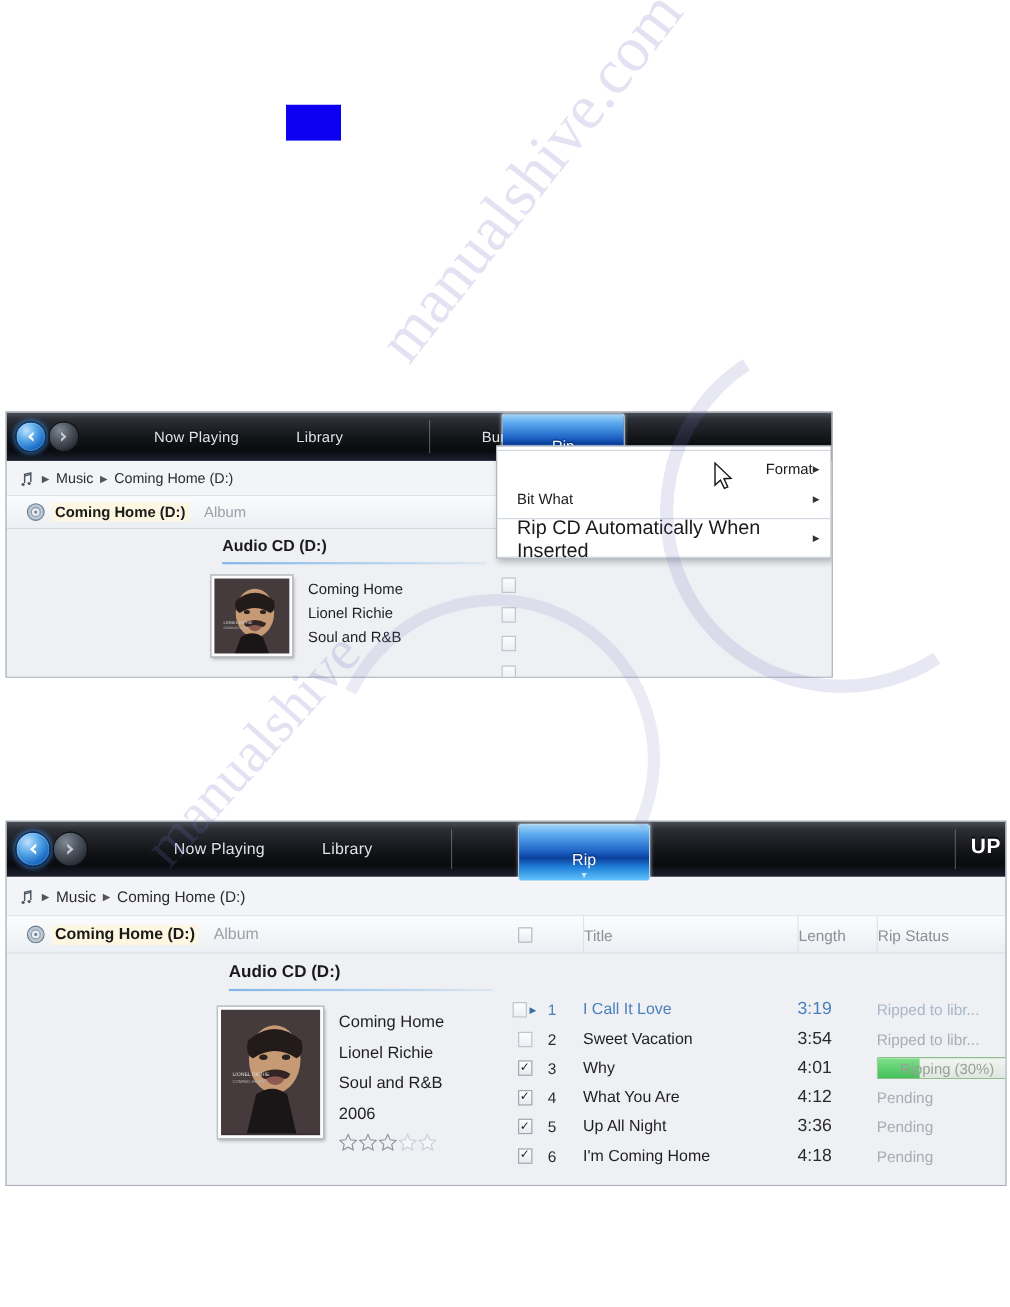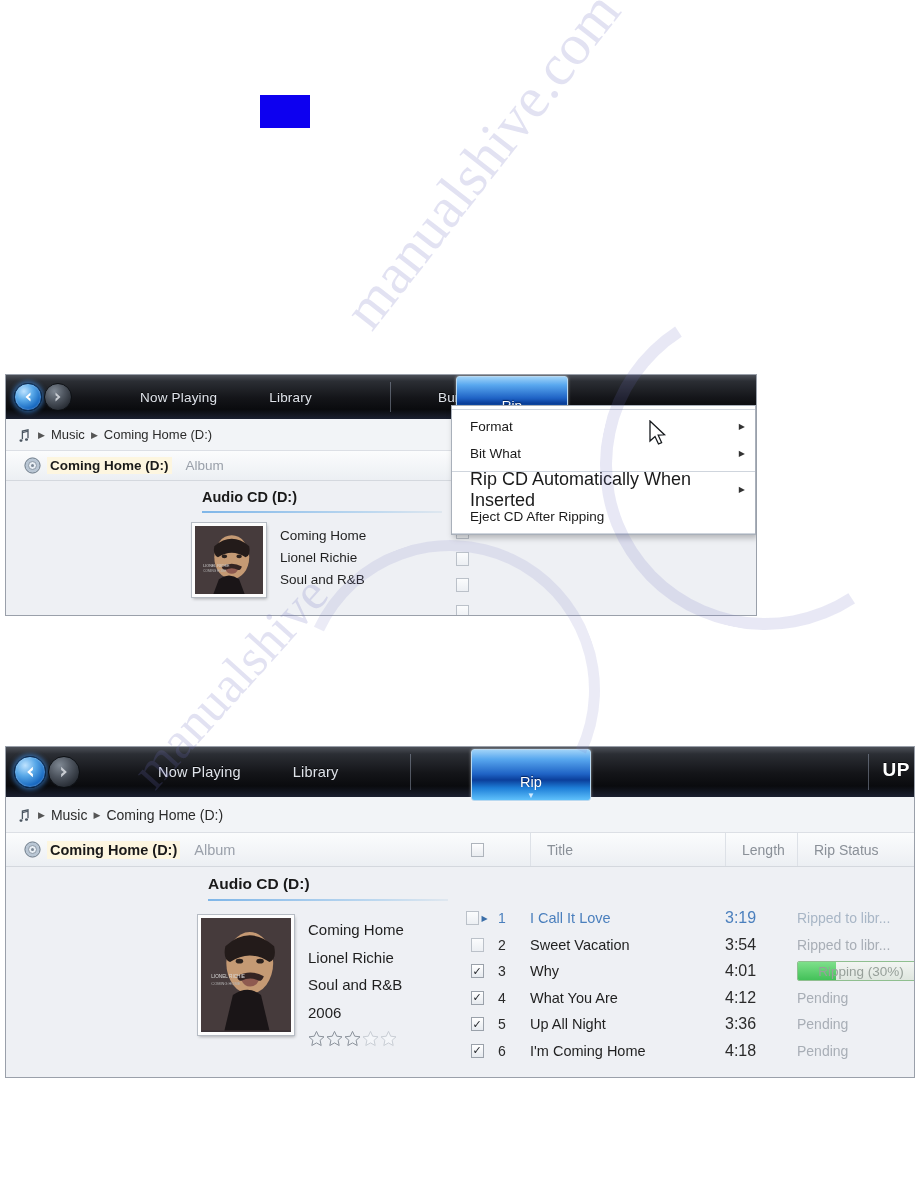--- a/index.html
+++ b/index.html
@@ -146,21 +146,21 @@
   }
   .shot2 .src-name { font-size:14.5px; }
   .col-album { font-size:13.5px; color:#9aa0aa; padding-left:8px; }
   .shot2 .col-album { font-size:14.5px; }
   .hdr-cells { position:absolute; top:0; bottom:0; display:flex; align-items:center; }
   .shot1 .hdr-cells { left:435px; right:0; }
   .shot2 .hdr-cells { left:450px; right:0; }
   .hdr-cell {
     font-size:13px; color:#8a9098; height:100%;
     display:flex; align-items:center;
-    border-left:1px solid #dde1e7; padding-left:16px;
+    border-left:1px solid #dde1e7; padding-left:0;
   }
   .shot2 .hdr-cell { font-size:14px; }
   .hdr-cb { width:42px; justify-content:center; border-left:none; padding-left:0; }
   .hdr-num { width:32px; border-left:none; }
   .hdr-title { width:195px; }
   .hdr-len { width:72px; }
   .hdr-rip { flex:1; }
   .cb-ghost {
     width:13px; height:14px; border:1px solid #aeb4bc;
     background:linear-gradient(180deg,#fdfdfe,#e9ecf0);
@@ -356,35 +356,32 @@
           <div class="tcb">
               <div class="cb empty"></div>
             </div>
         </div>
 
       </div>
 
       <div style="position:absolute; left:445px; top:-76px; width:305px; background:#ffffff;
                   border:1px solid #a9b0ba; box-shadow:2px 3px 6px rgba(0,0,0,.25); z-index:20;">
         <div style="height:1px; background:#cfd5dd; margin:3px 0;"></div>
-        <div style="height:27px; display:flex; align-items:center; padding:0 10px 0 18px;">
+        <div style="height:27px; display:flex; align-items:center; padding:0 10px 0 18px;text-align:right;">
           <span style="flex:1; font-size:13.5px; color:#1a1a1a;">Format</span>
           <span style="font-size:8px; color:#333;">▶</span>
         </div>
         <div style="height:27px; display:flex; align-items:center; padding:0 10px 0 18px;">
           <span style="flex:1; font-size:13.5px; color:#1a1a1a;">Bit What</span>
           <span style="font-size:8px; color:#333;">▶</span>
         </div>
         <div style="height:1px; background:#cfd5dd; margin:4px 0;"></div>
         <div style="height:27px; display:flex; align-items:center; padding:0 10px 0 18px;">
           <span style="flex:1; font-size:18px; color:#1a1a1a;">Rip CD Automatically When Inserted</span>
           <span style="font-size:8px; color:#333;">▶</span>
-        </div>
-        <div style="height:27px; display:flex; align-items:center; padding:0 10px 0 18px;">
-          <span style="flex:1; font-size:13.5px; color:#1a1a1a;">Eject CD After Ripping</span>
         </div>
         <div style="height:1px; background:#cfd5dd; margin-top:3px;"></div>
         <svg style="position:absolute; left:196px; top:14px;" width="20" height="28" viewBox="0 0 20 28">
           <path d="M2 1 L2 21 L7 16.5 L10.5 24 L13.6 22.6 L10.2 15.2 L16.5 14.8 Z" fill="#ffffff" stroke="#15181c" stroke-width="1.3"></path>
         </svg>
       </div>
     </div>
   </div>
 
   <div class="wmp shot2">

